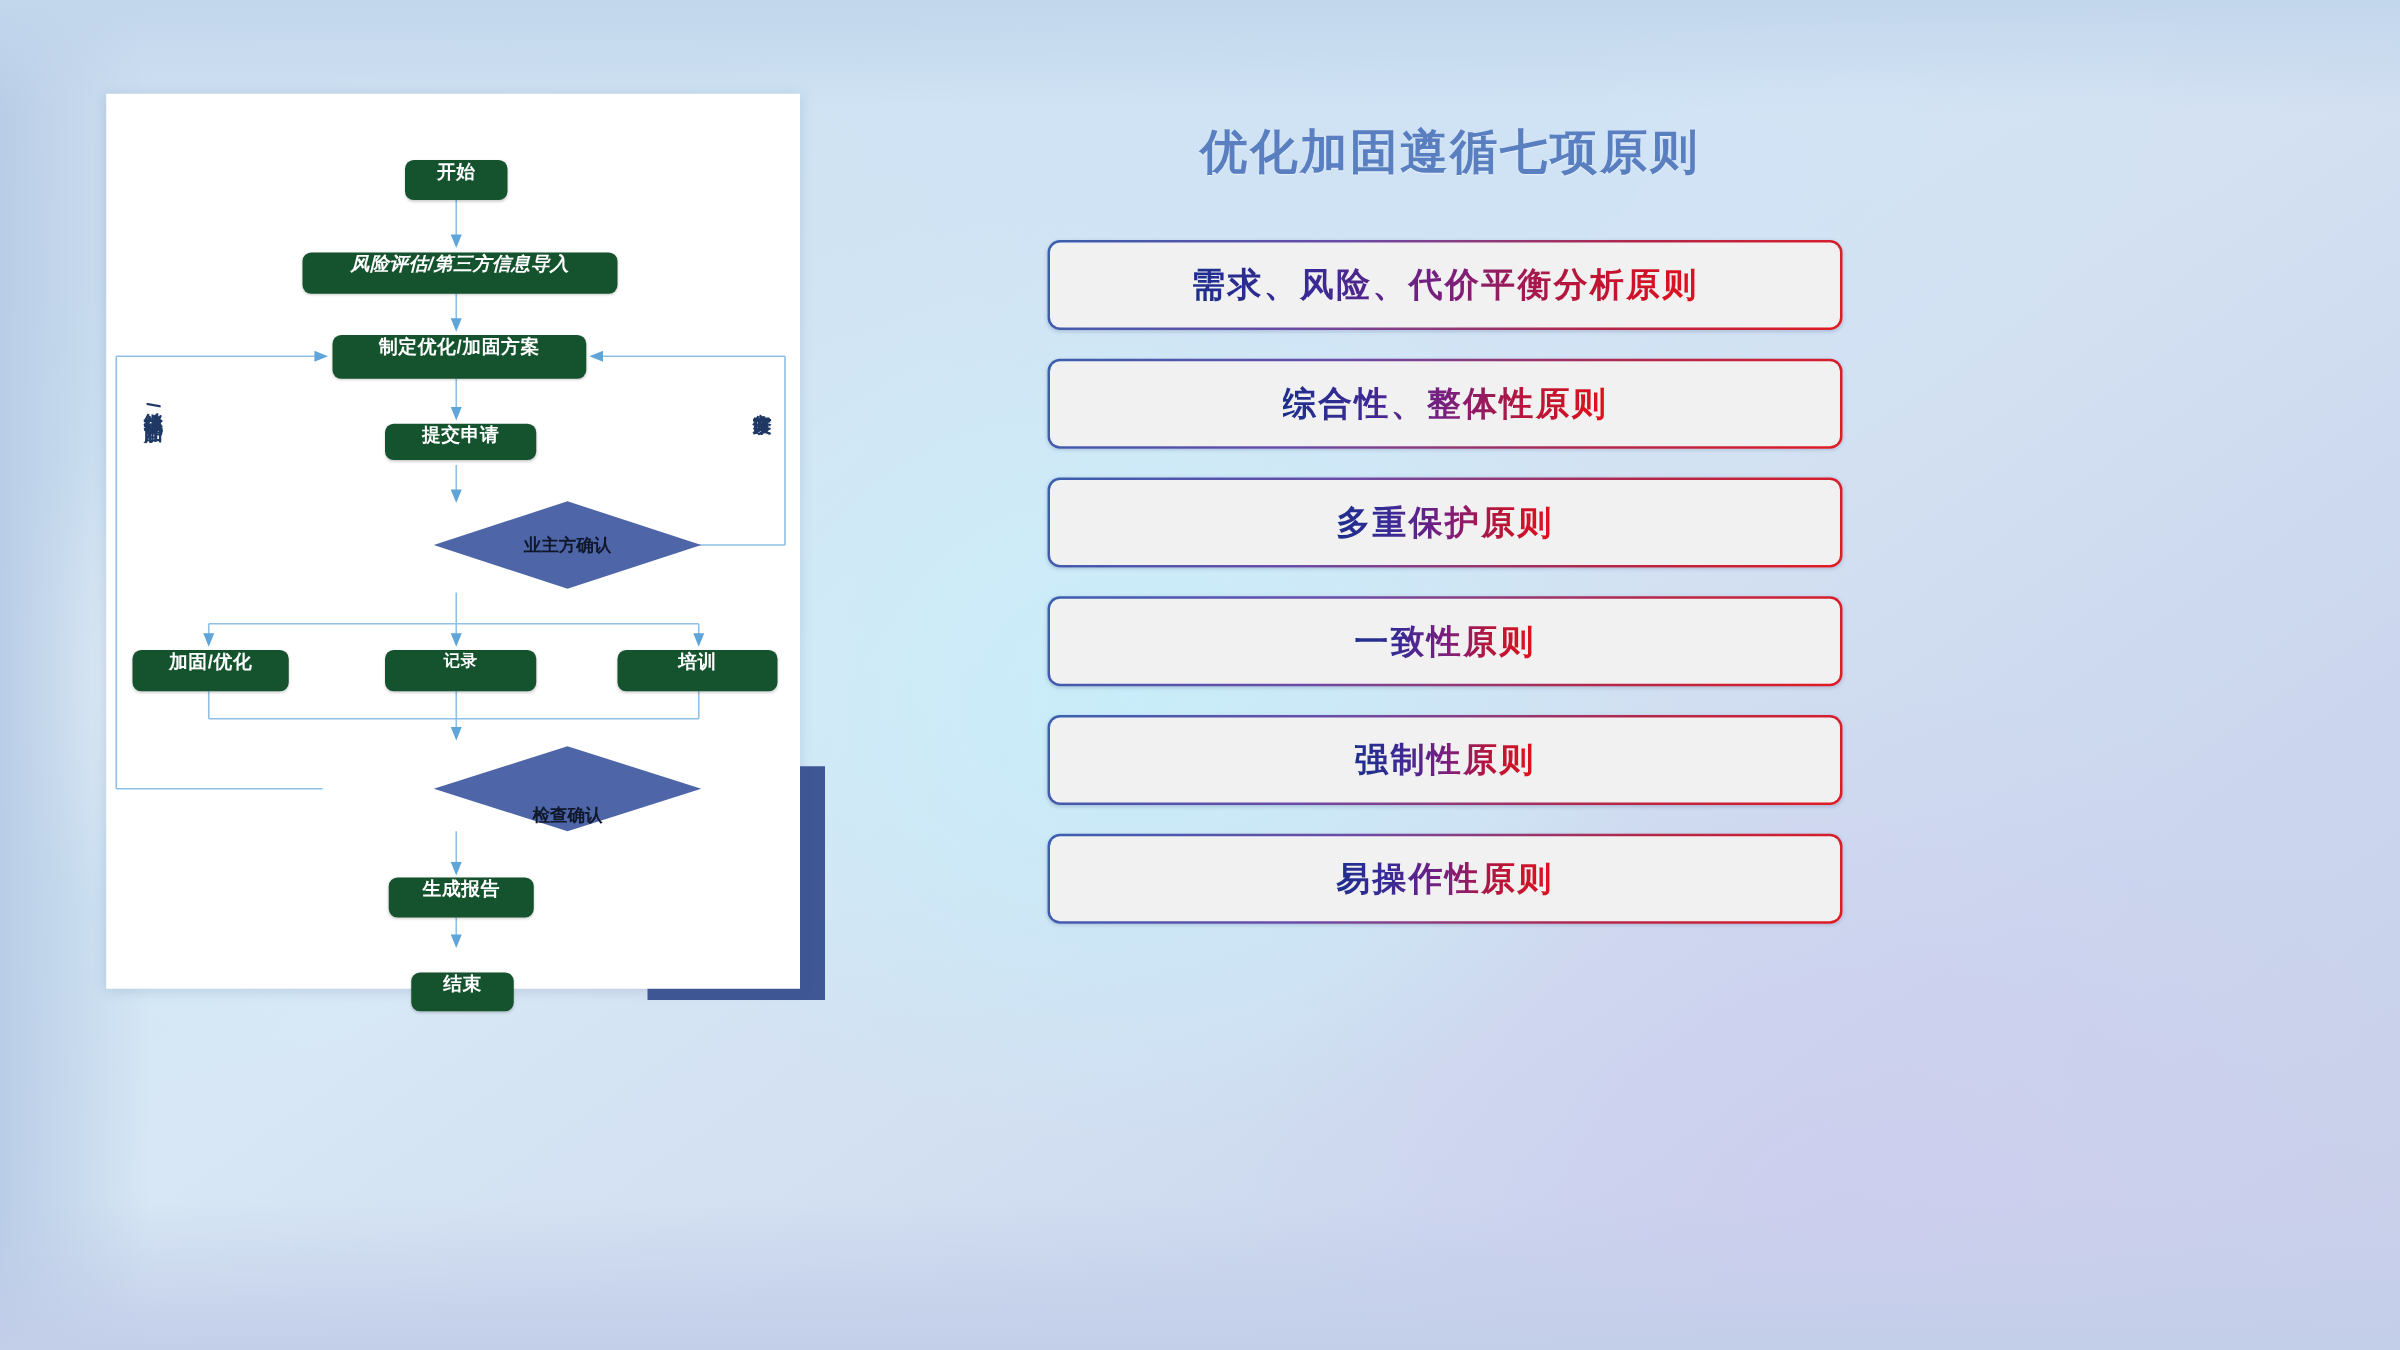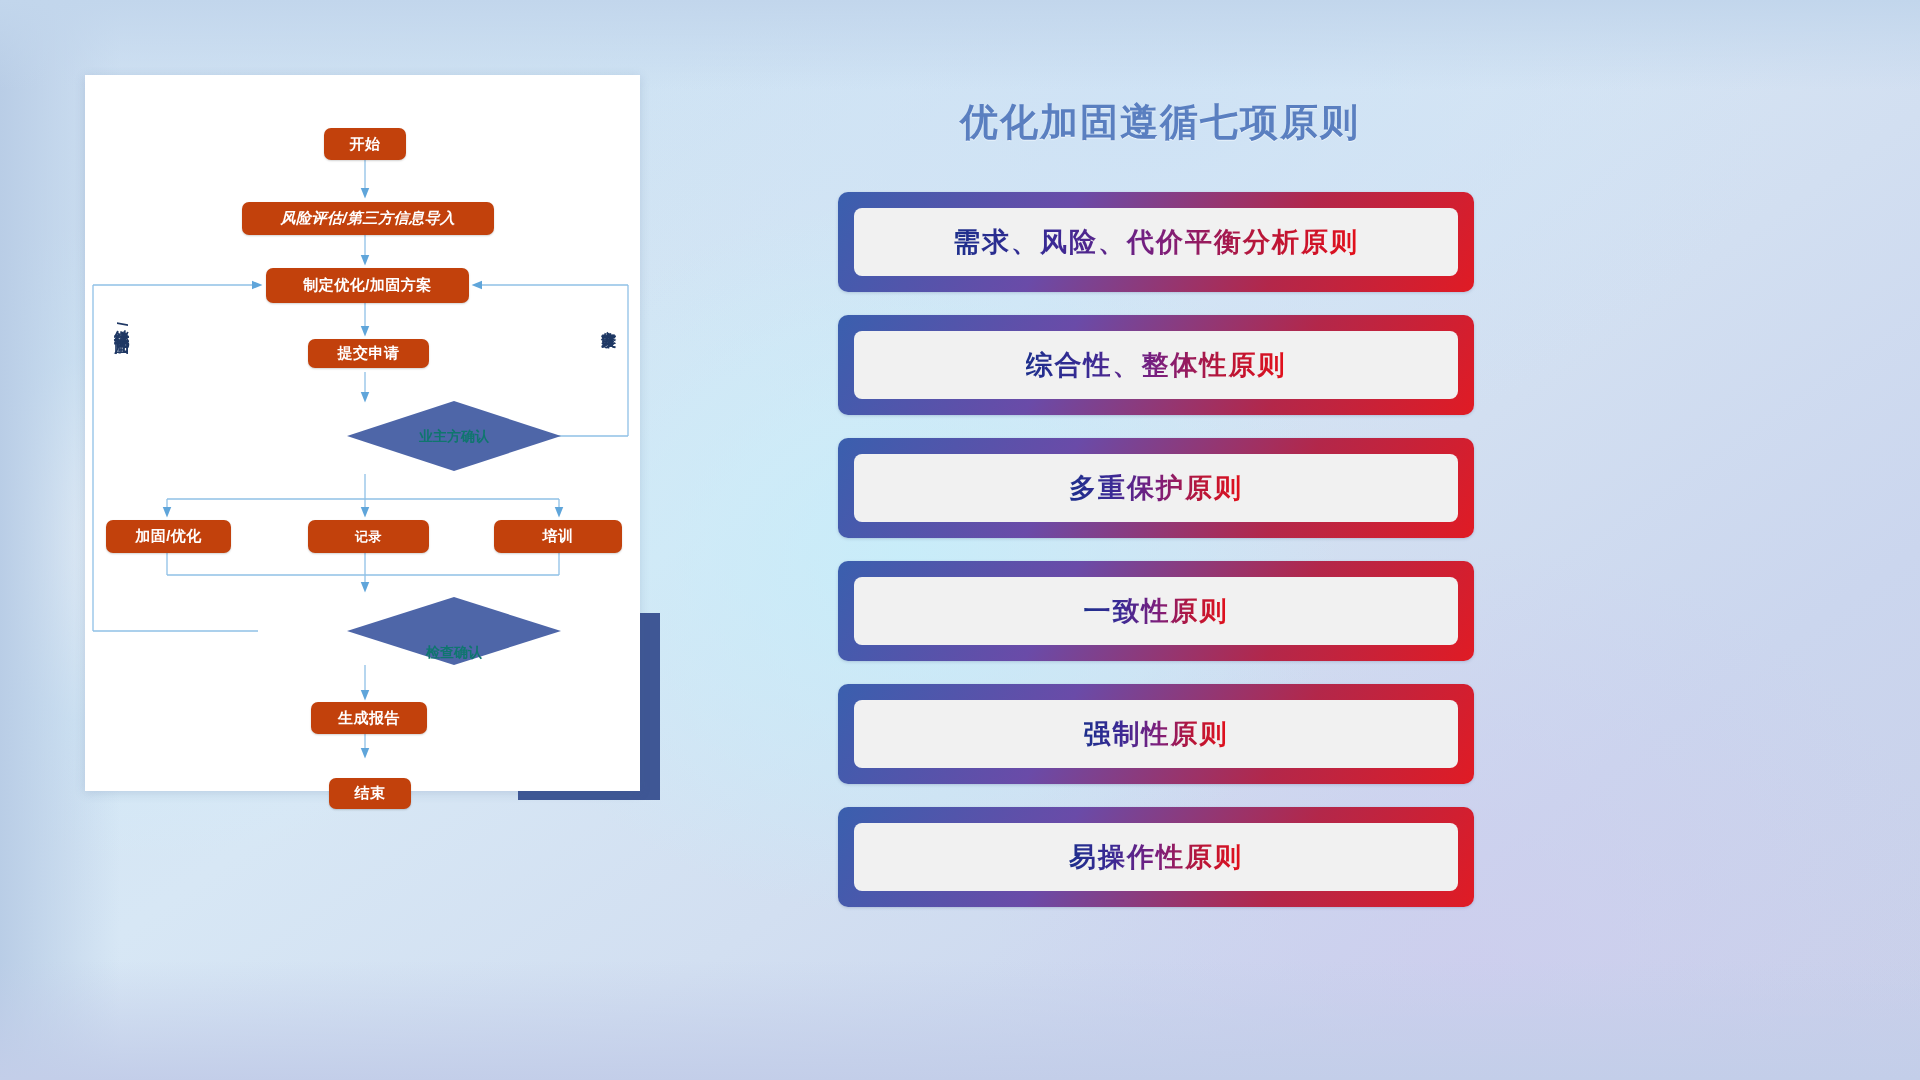--- a/index.html
+++ b/index.html
@@ -32,61 +32,61 @@
   }
   #card{
     position:absolute;left:85px;top:75px;width:555px;height:716px;
     background:#ffffff;
     box-shadow:0 2px 10px rgba(60,90,140,.18);
   }
   #flow{position:absolute;inset:0;}
 
   .fbox{
     position:absolute;
-    background:#c2410c;
+    background:#14532d;
     border-radius:7px;
     color:#ffffff;
     font-weight:bold;
-    display:flex;align-items:center;justify-content:center;
+    display:flex;align-items:flex-start;justify-content:center;
     white-space:nowrap;
     box-shadow:0 1px 2px rgba(0,0,0,.18);
     letter-spacing:.5px;
   }
   .vlabel{
     position:absolute;
     writing-mode:vertical-rl;
     color:#1f3864;
     font-weight:bold;
     font-size:15px;
     line-height:1.05;
     letter-spacing:1px;
     white-space:nowrap;
   }
   .diamond-label{
     position:absolute;
-    color:#0f766e;font-weight:bold;white-space:nowrap;
+    color:#0f172a;font-weight:bold;white-space:nowrap;
     display:flex;align-items:center;justify-content:center;
   }
 
   
   #rtitle{
     position:absolute;left:840px;top:96px;width:640px;height:52px;
     text-align:center;
     font-size:38px;font-weight:bold;
     color:#5a7fc0;
     letter-spacing:2px;
     line-height:52px;
     text-shadow:0 1px 1px rgba(255,255,255,.55);
   }
   #plist{position:absolute;left:838px;top:192px;width:636px;}
   .pbox{
     position:relative;
     height:68px;margin-bottom:23px;
     border-radius:10px;
-    padding:16px;
+    padding:2px;
     background:linear-gradient(120deg,#3a5fae 0%,#6a4ba8 35%,#b3274a 70%,#e01b24 100%);
     box-shadow:0 1px 3px rgba(70,90,140,.25);
   }
   .pbox-inner{
     width:100%;height:100%;
     border-radius:8px;
     background:#f1f1f1;
     display:flex;align-items:center;justify-content:center;
   }
   .ptext{

